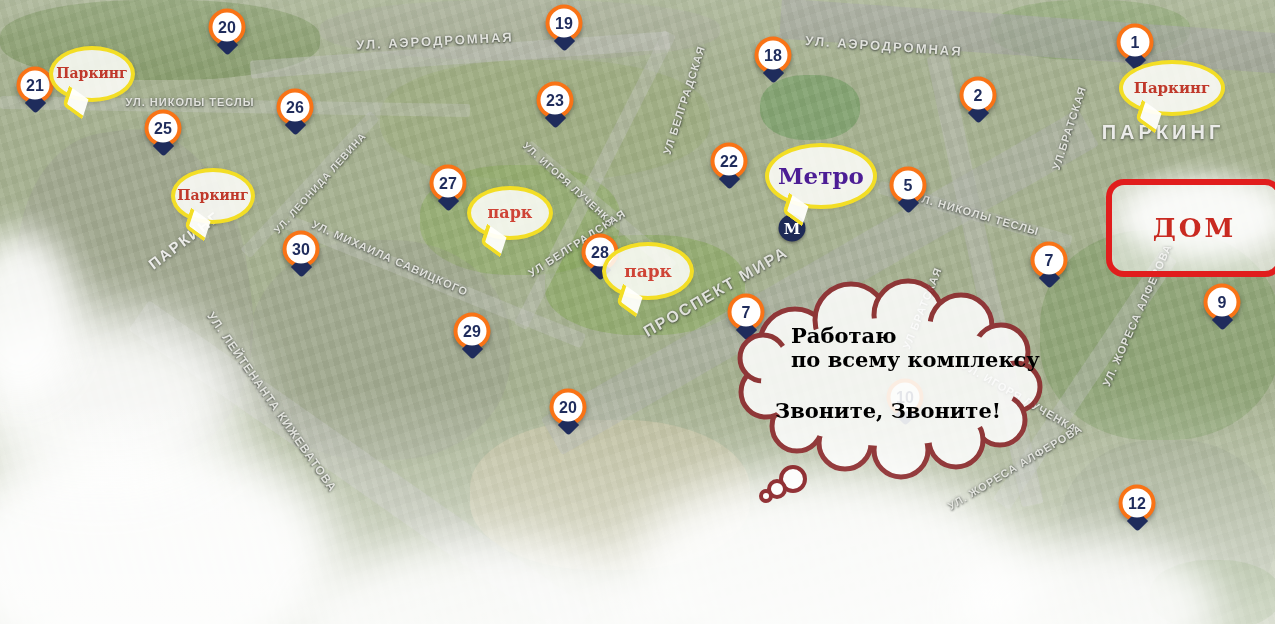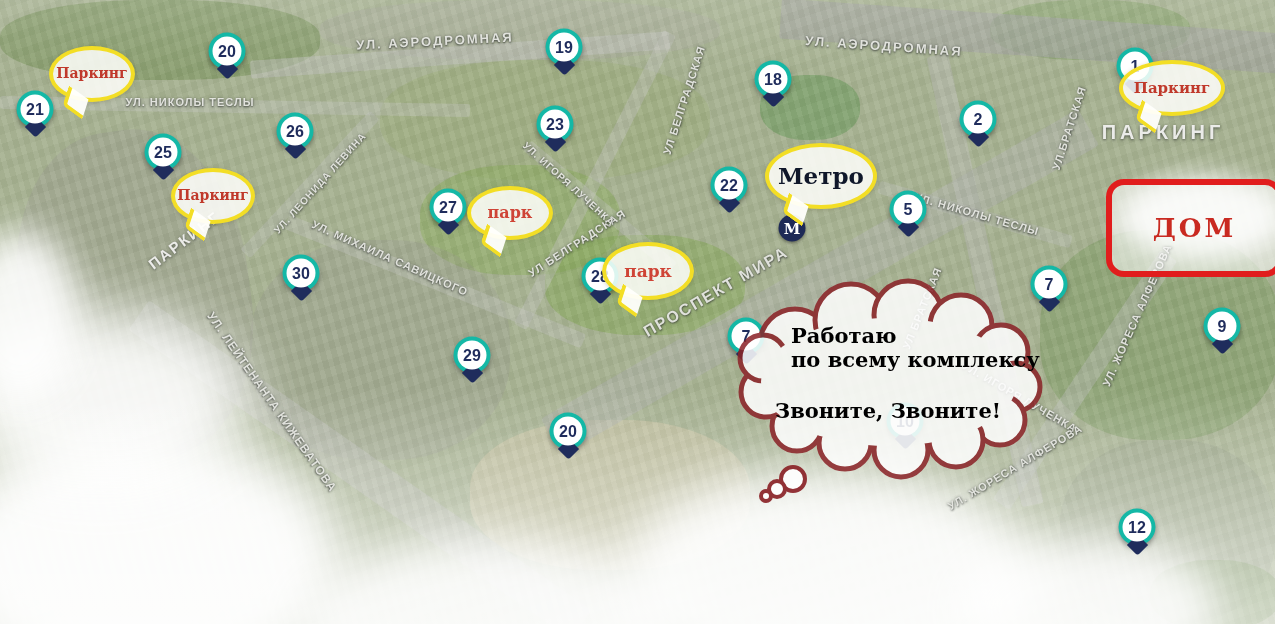--- a/index.html
+++ b/index.html
@@ -27,23 +27,22 @@
     text-shadow:0 1px 2px rgba(45,50,45,.75), 0 0 3px rgba(45,50,45,.45);
   }
   .ground{
     position:absolute;z-index:4;white-space:nowrap;font-weight:700;
     color:rgba(240,240,238,.96);
     text-shadow:0 1px 3px rgba(50,55,50,.8);
   }
   
   .pin{
     position:absolute;z-index:6;width:37px;height:37px;border-radius:50%;
-    background:#14b8a6;transform:translate(-50%,-50%);
+    background:#f97316;transform:translate(-50%,-50%);
     box-shadow:0 3px 5px rgba(0,0,0,.35);
-    margin-top:24px;
   }
   .pin::after{
     content:"";position:absolute;left:50%;bottom:-7px;width:15px;height:15px;
     background:#1f2c5c;transform:translateX(-50%) rotate(45deg);border-radius:0 0 3px 0;
   }
   .pin-num{
     position:absolute;inset:4px;background:#fff;border-radius:50%;z-index:1;
     display:flex;align-items:center;justify-content:center;
     font:700 16px "Liberation Sans",sans-serif;color:#1f2c5c;
   }
@@ -249,21 +248,21 @@
       <div class="bubble-line">Паркинг</div>
     </div>
     <div class="bubble" style="left: 510px; top: 213px; width: 78px; height: 46px; font-size: 16px; color: rgb(207, 68, 54);">
       <div class="bubble-tail"></div>
       <div class="bubble-line">парк</div>
     </div>
     <div class="bubble" style="left: 648px; top: 271px; width: 84px; height: 50px; font-size: 17px; color: rgb(207, 68, 54);">
       <div class="bubble-tail"></div>
       <div class="bubble-line">парк</div>
     </div>
-    <div class="bubble" style="left: 821px; top: 176px; width: 104px; height: 58px; font-size: 23px; color: #0f172a;">
+    <div class="bubble" style="left: 821px; top: 176px; width: 104px; height: 58px; font-size: 23px; color: #4c1d95;">
       <div class="bubble-tail"></div>
       <div class="bubble-line">Метро</div>
     </div>
     <div class="street" style="left: 435px; top: 41px; font-size: 13px; letter-spacing: 2px; transform: translate(-50%, -50%) rotate(-3deg);">УЛ. АЭРОДРОМНАЯ</div>
     <div class="street" style="left: 884px; top: 46px; font-size: 13px; letter-spacing: 2px; transform: translate(-50%, -50%) rotate(4deg);">УЛ. АЭРОДРОМНАЯ</div>
     <div class="street" style="left: 190px; top: 102px; font-size: 11px; letter-spacing: 1px; transform: translate(-50%, -50%) rotate(0deg);">УЛ. НИКОЛЫ ТЕСЛЫ</div>
     <div class="street" style="left: 977px; top: 214px; font-size: 11px; letter-spacing: 1px; transform: translate(-50%, -50%) rotate(16deg);">УЛ. НИКОЛЫ ТЕСЛЫ</div>
     <div class="street" style="left: 320px; top: 183px; font-size: 10px; letter-spacing: 1px; transform: translate(-50%, -50%) rotate(-48deg);">УЛ. ЛЕОНИДА ЛЕВИНА</div>
     <div class="street" style="left: 390px; top: 258px; font-size: 11px; letter-spacing: 1px; transform: translate(-50%, -50%) rotate(24deg);">УЛ. МИХАИЛА САВИЦКОГО</div>
     <div class="street" style="left: 272px; top: 402px; font-size: 12px; letter-spacing: 1px; transform: translate(-50%, -50%) rotate(55deg);">УЛ. ЛЕЙТЕНАНТА КИЖЕВАТОВА</div>

